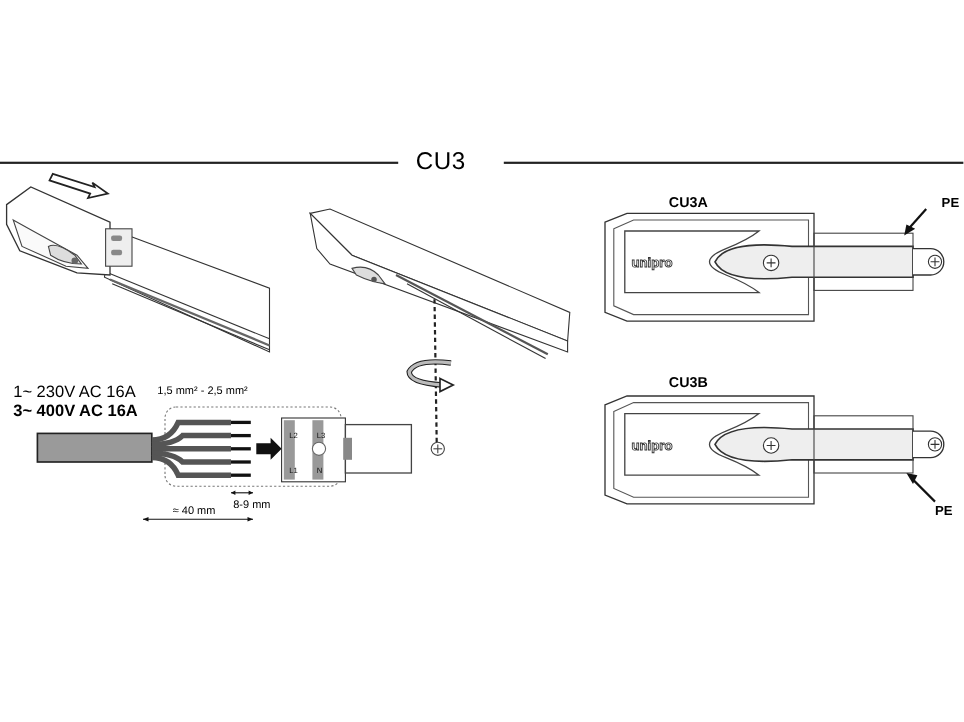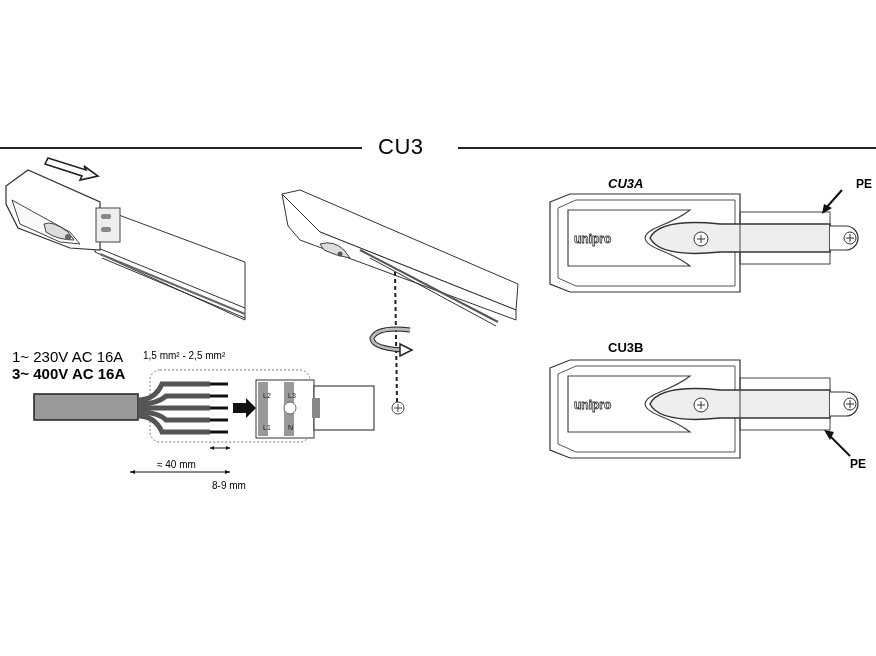--- a/index.html
+++ b/index.html
@@ -99,24 +99,24 @@
   <line x1="364" y1="48" x2="372" y2="48" stroke="#444"></line>
   <line x1="368" y1="44" x2="368" y2="52" stroke="#444"></line>
 
   <line x1="180" y1="88" x2="200" y2="88" stroke="#111" stroke-width="1"></line>
   <polygon points="180,88 184,86 184,90" fill="#111"></polygon>
   <polygon points="200,88 196,86 196,90" fill="#111"></polygon>
   <line x1="100" y1="112" x2="200" y2="112" stroke="#111" stroke-width="1"></line>
   <polygon points="100,112 105,110 105,114" fill="#111"></polygon>
   <polygon points="200,112 195,110 195,114" fill="#111"></polygon>
 </svg>
-<div class="small" style="left:212px;top:454px;margin-top:26px;">8-9 mm</div>
+<div class="small" style="left:212px;top:454px;">8-9 mm</div>
 <div class="small" style="left:157px;top:459px;">≈ 40 mm</div>
 
-<div class="lbl" style="left:608px;top:176px;font-style:italic;">CU3A</div>
+<div class="lbl" style="left:608px;top:176px;">CU3A</div>
 <div class="lbl" style="left:856px;top:177px;font-size:12px;">PE</div>
 <svg width="330" height="110" style="left:540px;top:190px;">
   <polygon points="10,12 30,4 200,4 200,102 30,102 10,94" fill="#fff" stroke="#333" stroke-width="1.2"></polygon>
   <polygon points="18,18 36,10 195,10 195,96 36,96 18,88" fill="none" stroke="#555" stroke-width="1"></polygon>
   <path d="M28,20 L150,20 Q140,28 120,36 Q105,42 105,48 Q105,54 120,60 Q140,68 150,76 L28,76 Z" fill="none" stroke="#444" stroke-width="1.2"></path>
   <path d="M110,48 Q120,28 180,34 L290,34 L290,62 L180,62 Q120,68 110,48 Z" fill="#eee" stroke="#333" stroke-width="1.5"></path>
   <text x="34" y="53" font-size="12" font-weight="bold" fill="#fff" stroke="#333" stroke-width="0.8">unipro</text>
   <circle cx="161" cy="49" r="7" fill="#fff" stroke="#333"></circle>
   <line x1="157" y1="49" x2="165" y2="49" stroke="#333"></line>
     <line x1="161" y1="45" x2="161" y2="53" stroke="#333"></line>

